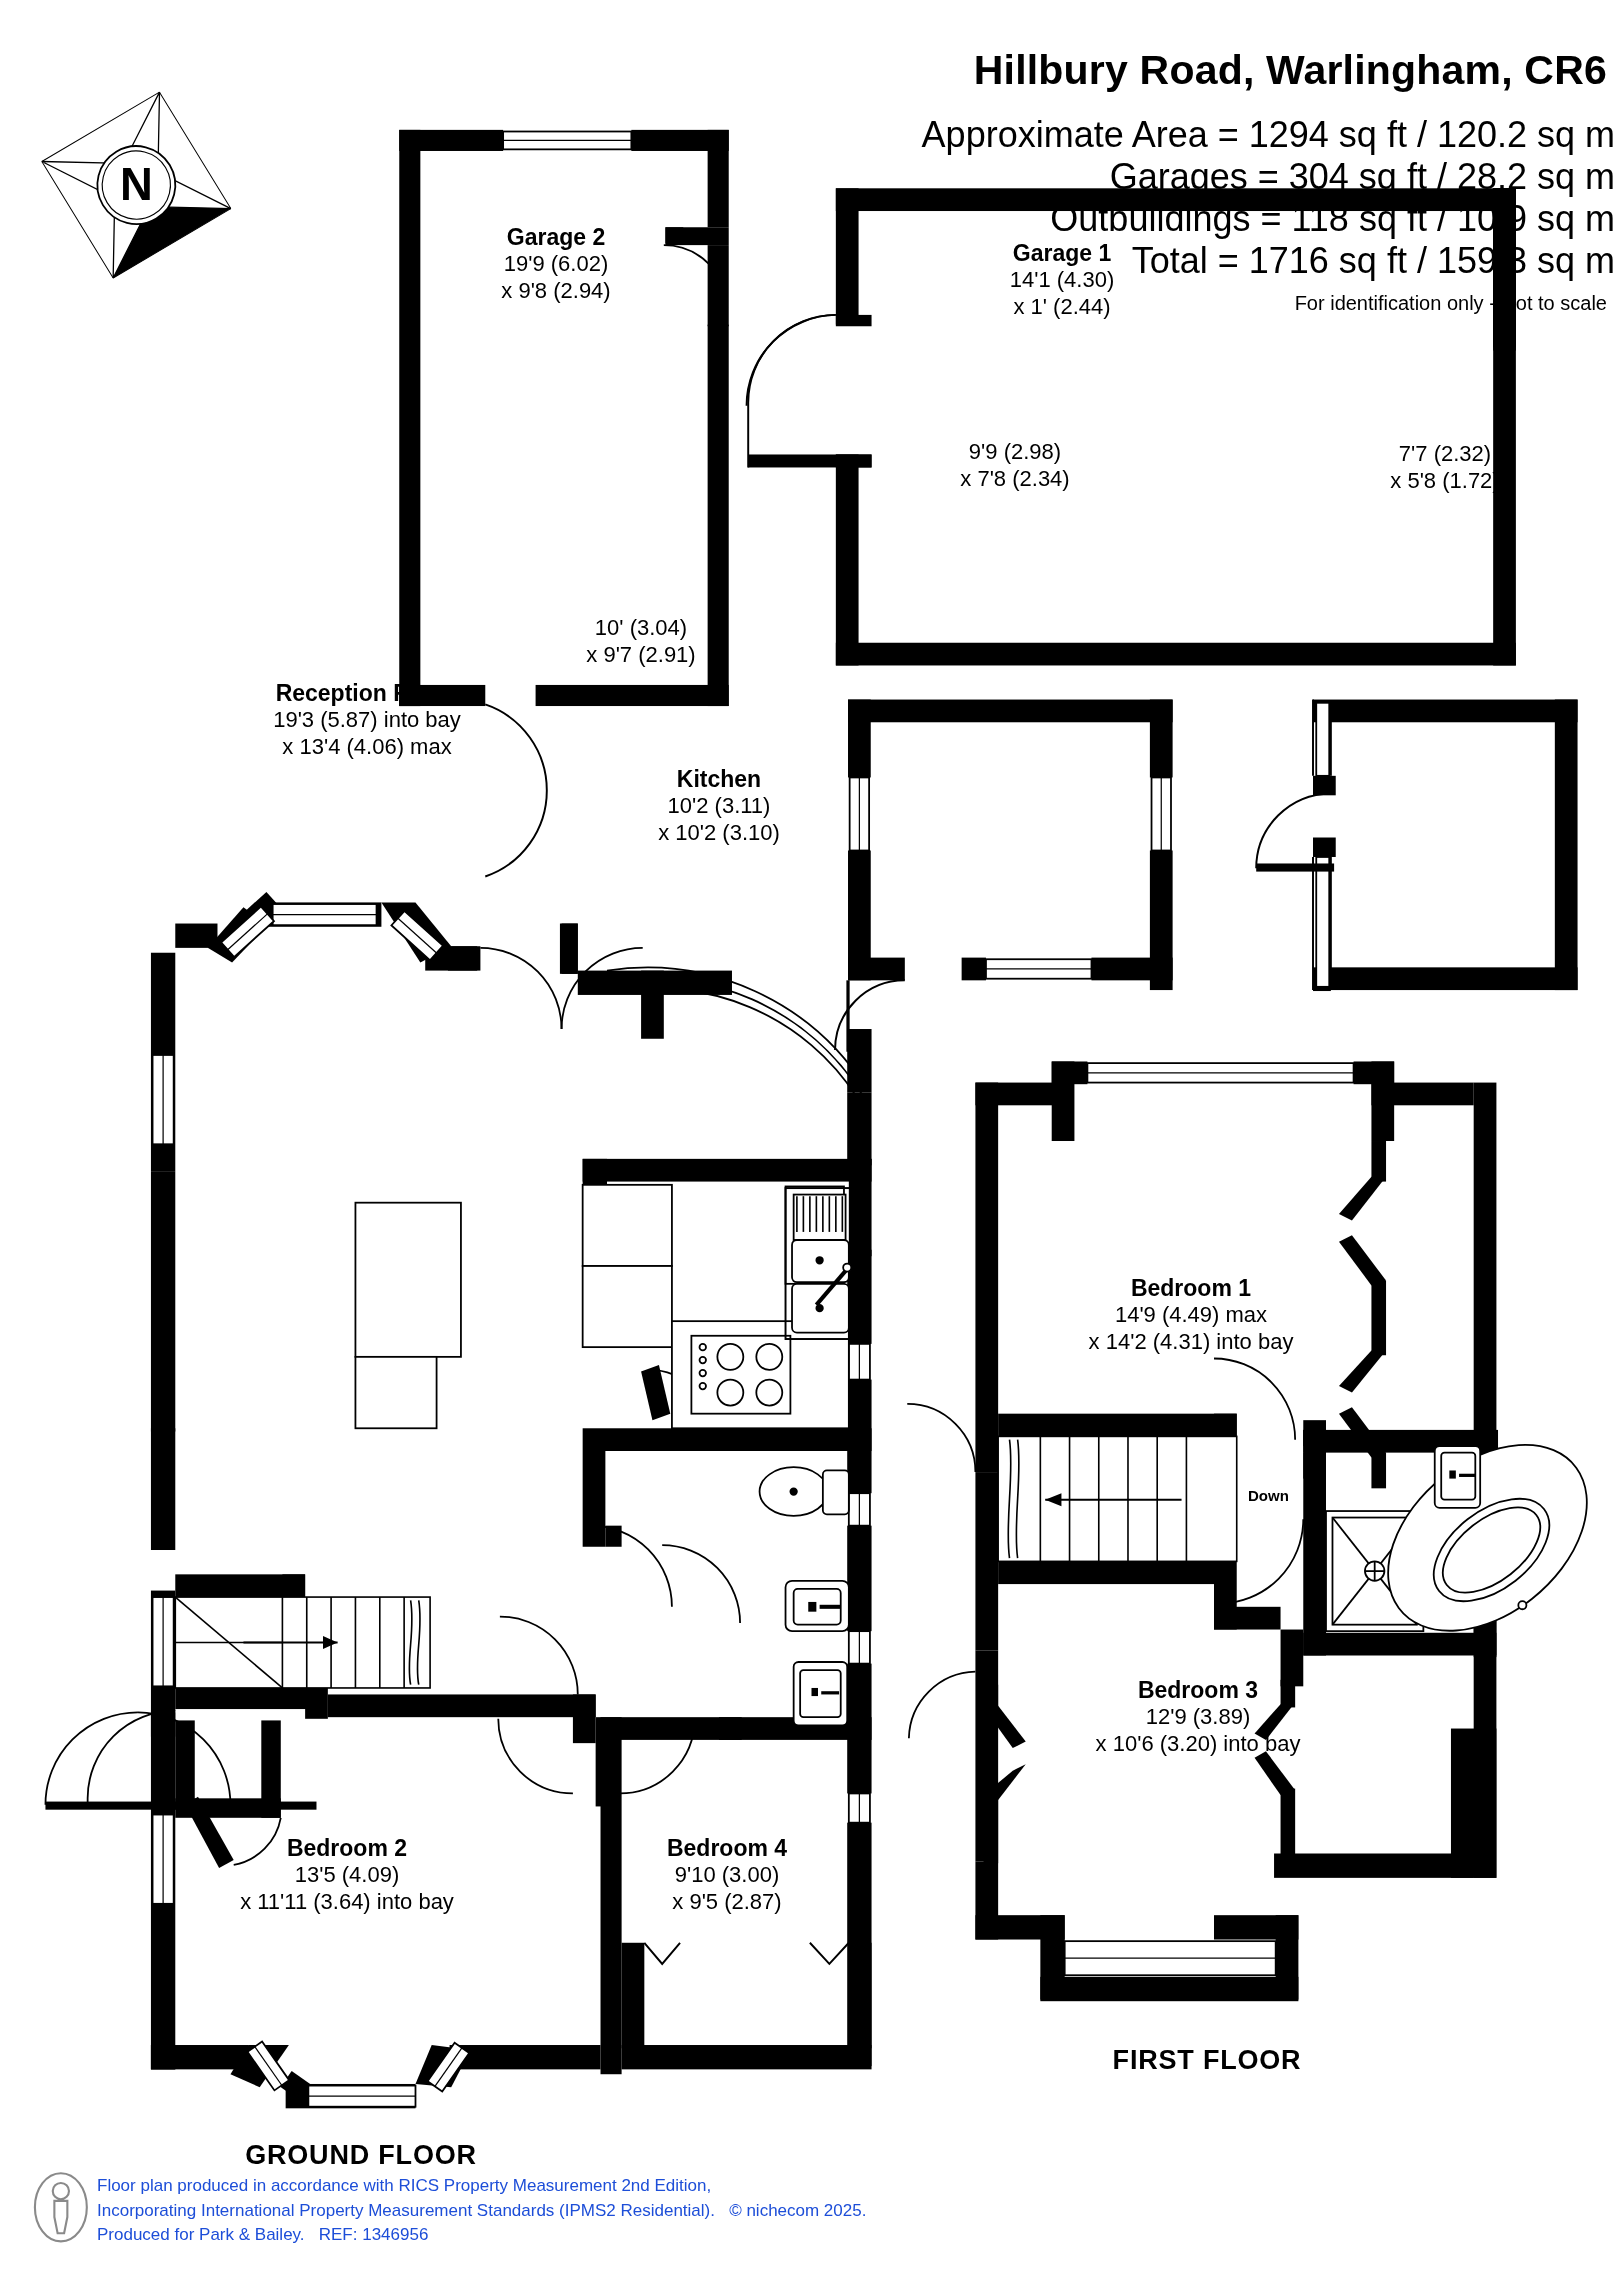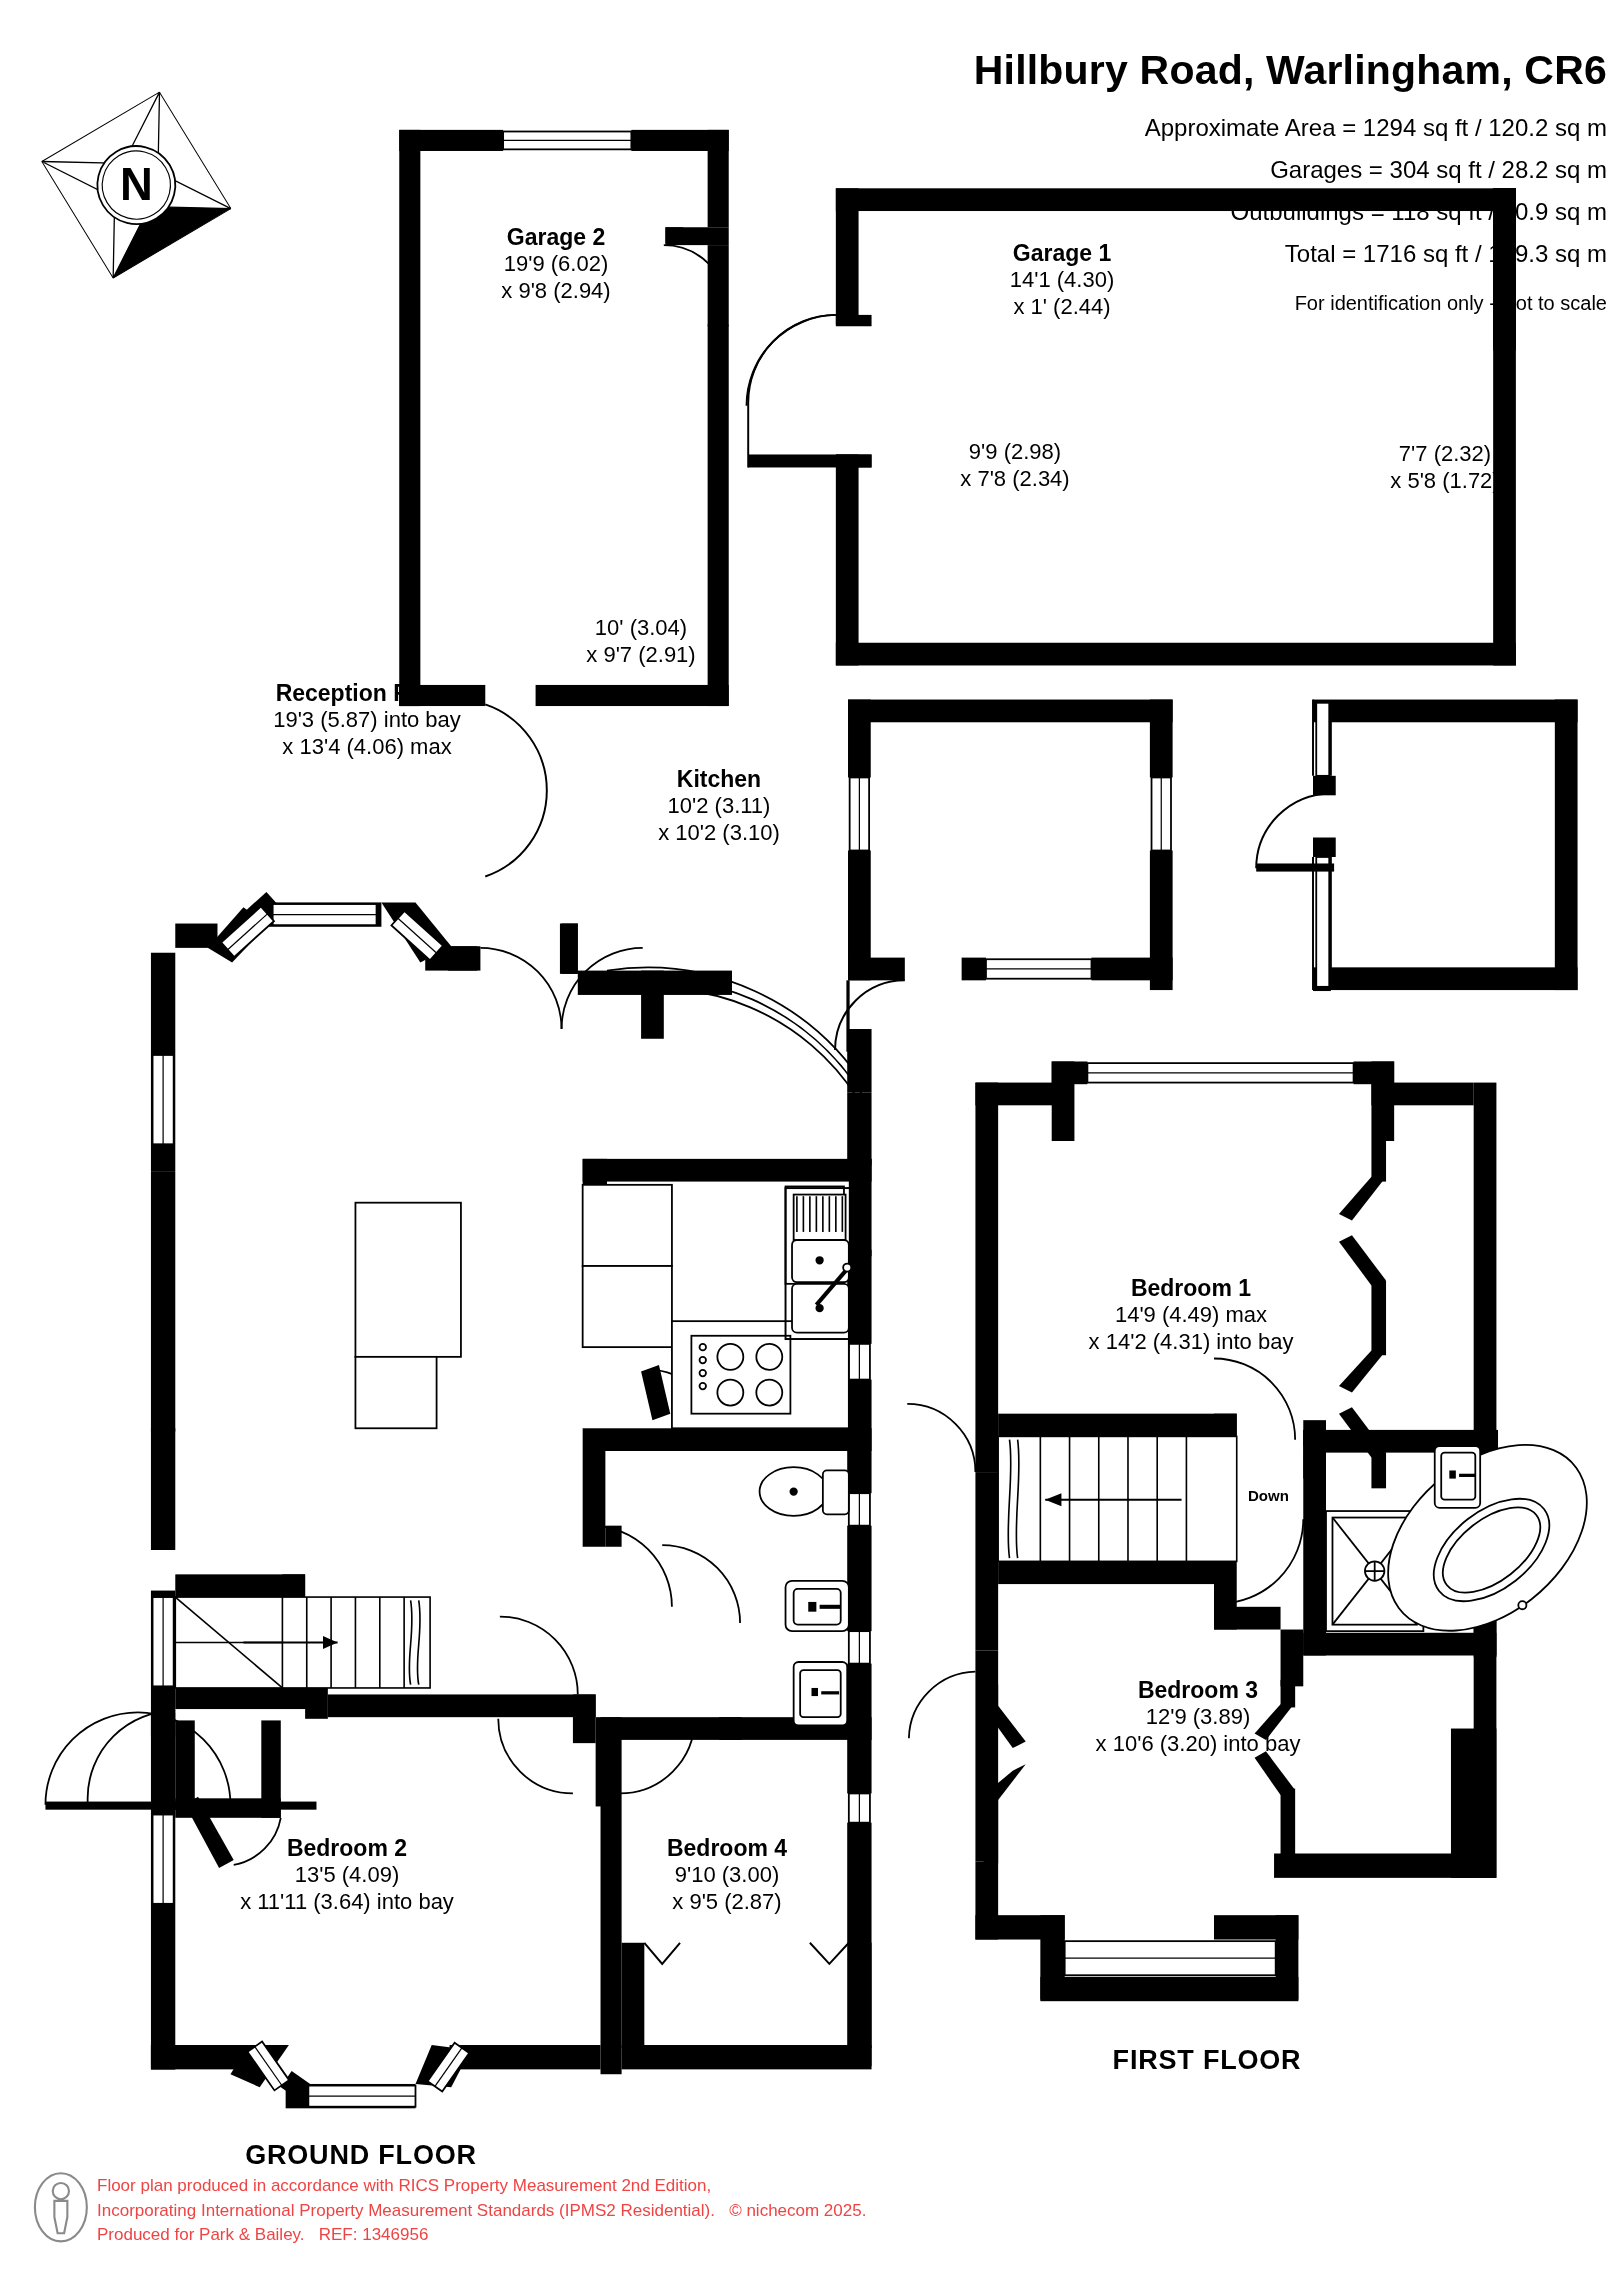--- a/index.html
+++ b/index.html
@@ -26,22 +26,22 @@
     right: 16px;
     top: 47px;
     font-size: 41px;
     font-weight: bold;
     letter-spacing: 0.2px;
     white-space: nowrap;
     text-align: left;
   }
   .hdr-line {
     position: absolute;
-    right: 16px;
-    font-size: 24px;
+    right: 8px;
+    font-size: 36px;
     white-space: nowrap;
     text-align: right;
   }
   .hdr-note {
     position: absolute;
     right: 16px;
     top: 292px;
     font-size: 20px;
     white-space: nowrap;
     text-align: right;
@@ -75,21 +75,21 @@
     position: absolute;
     font-size: 15px;
     font-weight: bold;
     white-space: nowrap;
   }
   .footer {
     position: absolute;
     left: 97px;
     top: 2174px;
     font-size: 17px;
-    color: #ef4444;
+    color: #1d4ed8;
     line-height: 1.45;
     white-space: pre;
   }
 </style>
 </head>
 <body>
 
 <svg id="plan" viewBox="0 0 2000 2828">
   <rect x="0" y="0" width="2000" height="2828" fill="#ffffff"></rect>
 

